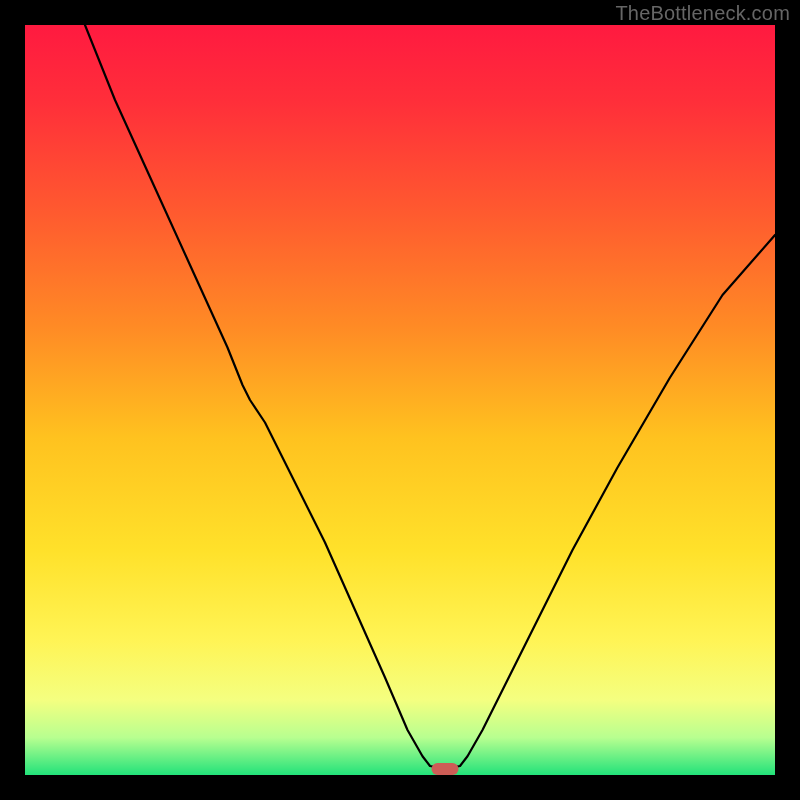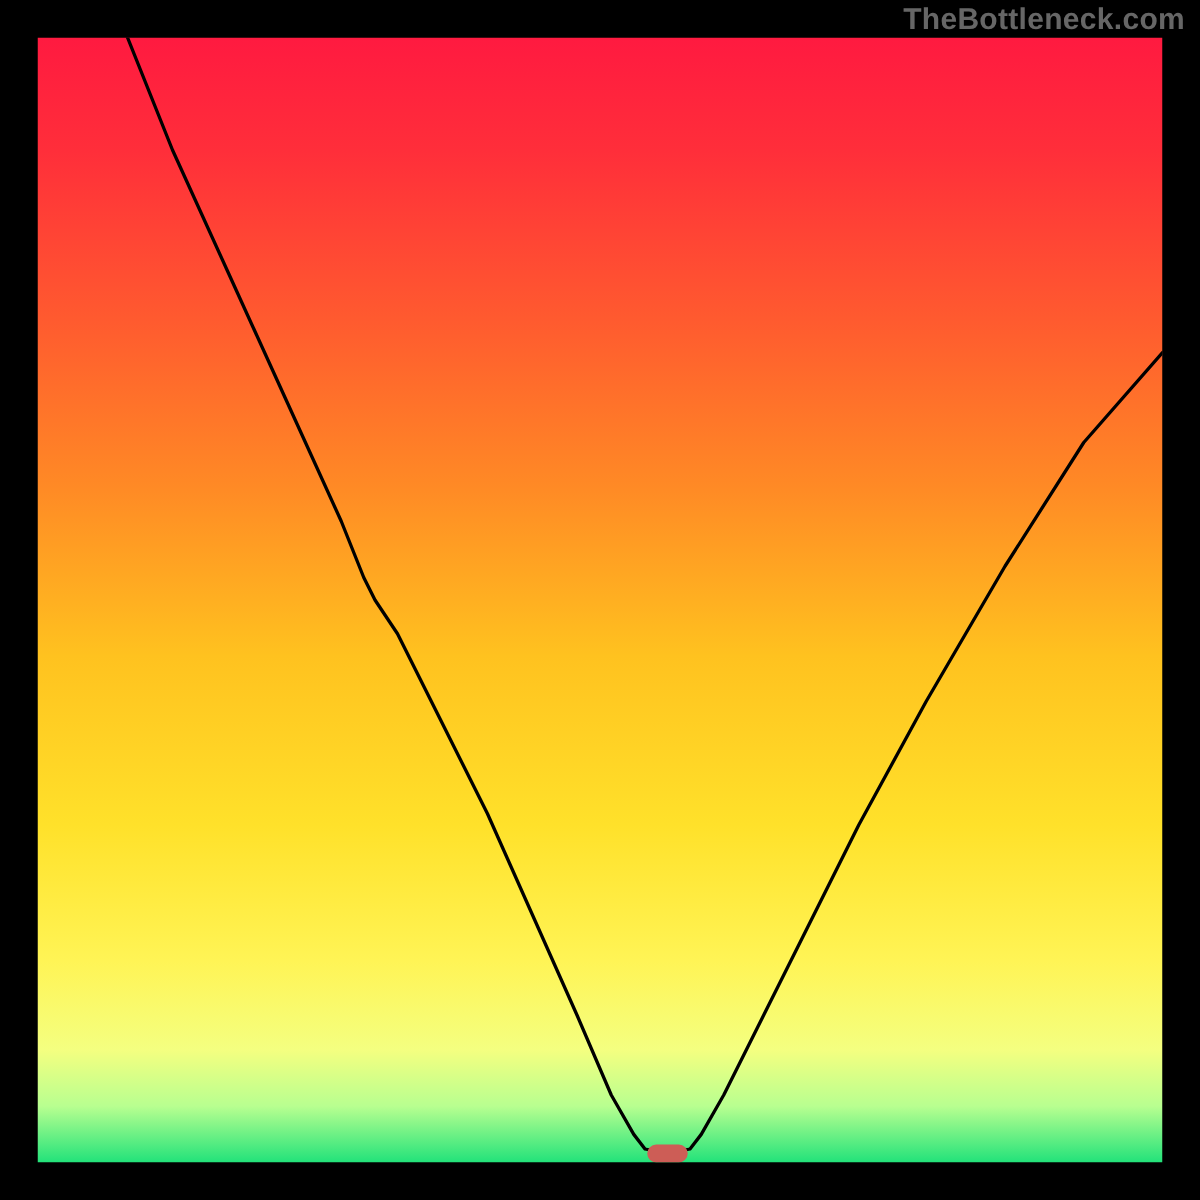--- a/index.html
+++ b/index.html
@@ -16,21 +16,21 @@
     width: 800px;
     height: 800px;
     background: #000;
   }
   .watermark {
     position: absolute;
     top: 2px;
     right: 10px;
     color: #666;
     font-size: 20px;
-    font-weight: 700;
+    font-weight: 400;
     letter-spacing: 0.2px;
     z-index: 5;
   }
   .plot {
     position: absolute;
     left: 25px;
     top: 25px;
     width: 750px;
     height: 750px;
   }

